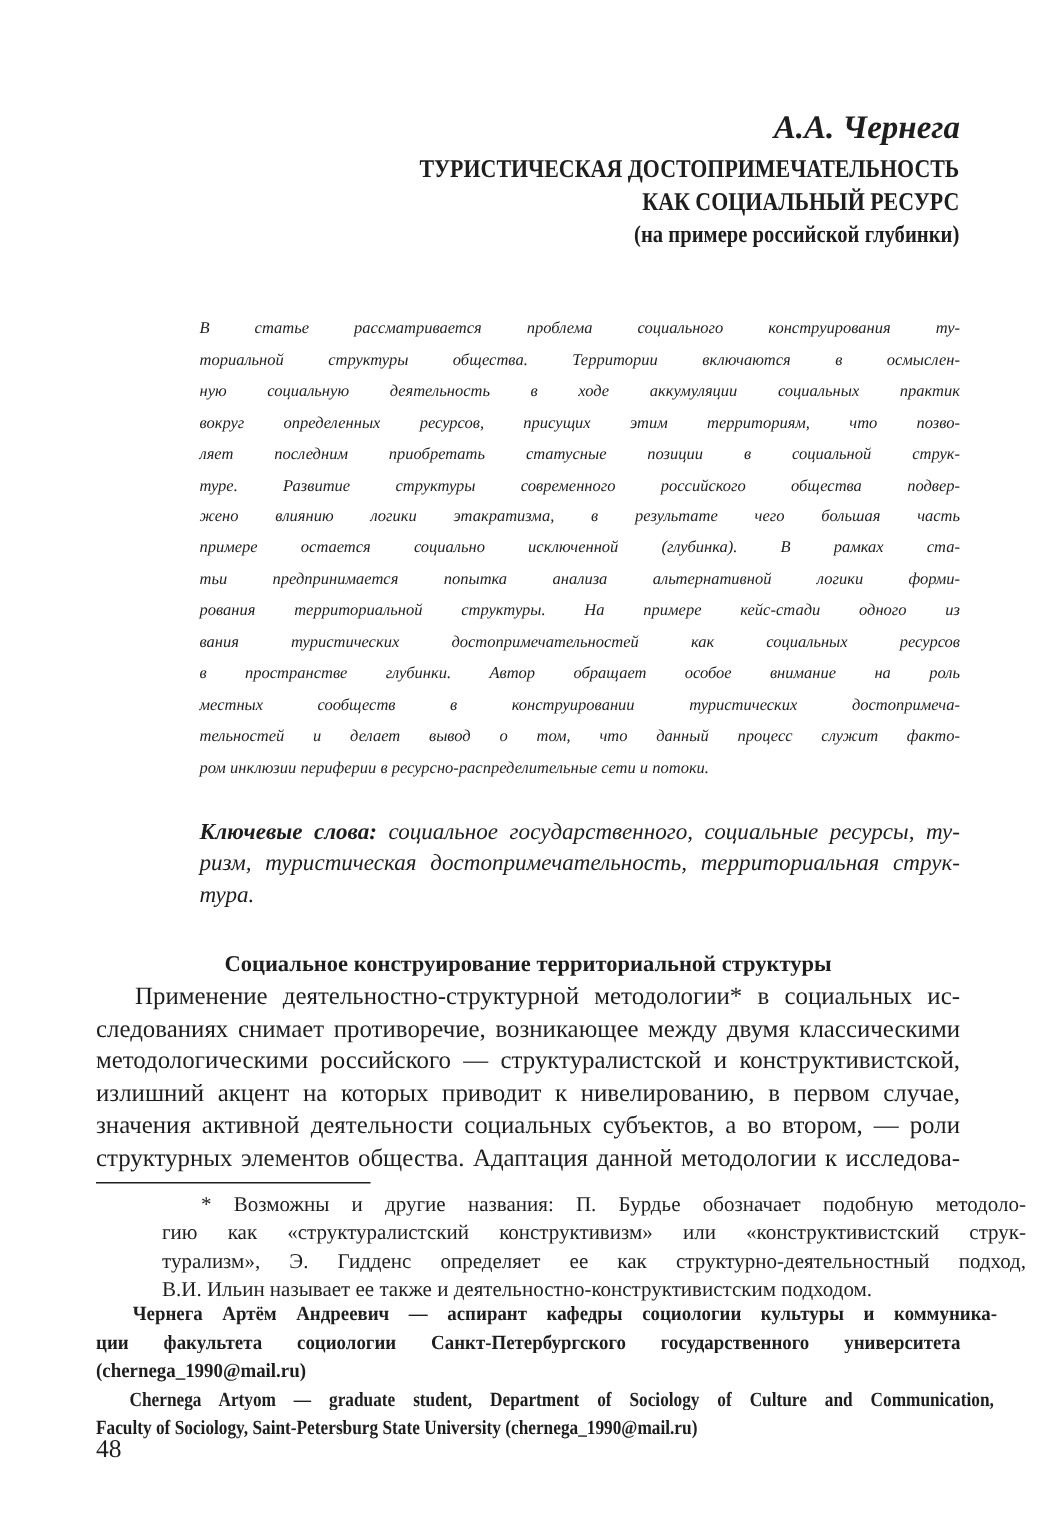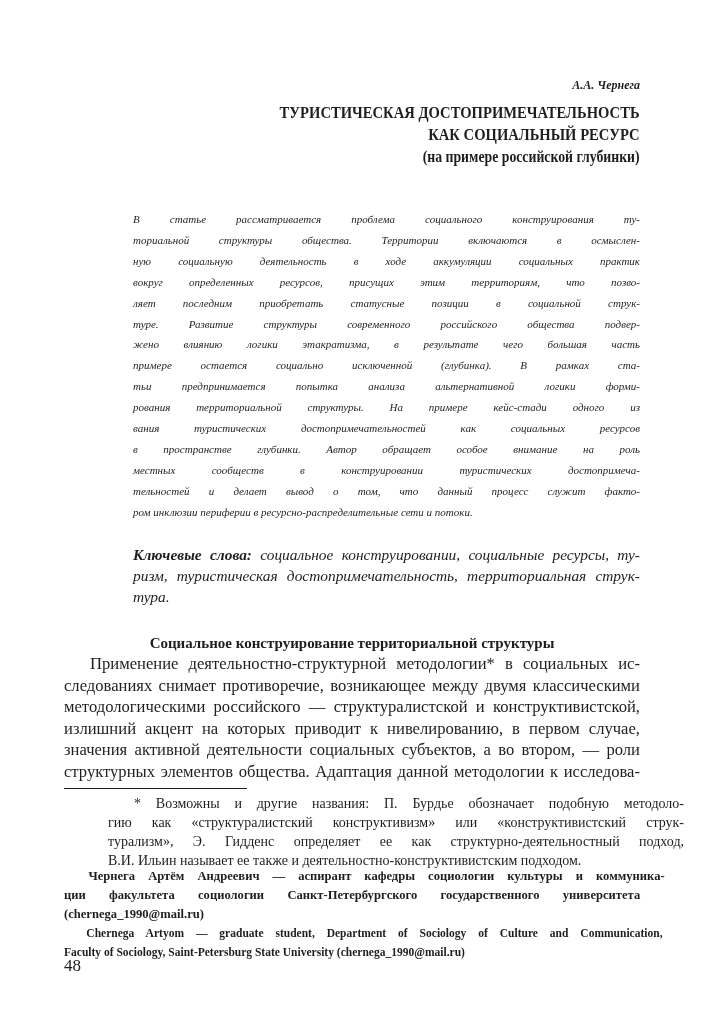--- a/index.html
+++ b/index.html
@@ -20,21 +20,21 @@
     left: 0; top: 0;
     width: 709px; height: 1016px;
   }
   
   .author {
     position: absolute;
     right: 69px;
     top: 74px;
     font-style: italic;
     font-weight: bold;
-    font-size: 12px;
+    font-size: 22px;
     line-height: 22px;
     text-align: right;
     white-space: nowrap;
   }
   .title-block {
     position: absolute;
     right: 69px;
     top: 102px;
     text-align: right;
   }
@@ -201,21 +201,21 @@
     <span class="abs-line">тьи предпринимается попытка анализа альтернативной логики форми-</span>
     <span class="abs-line">рования территориальной структуры. На примере кейс-стади одного из</span>
     <span class="abs-line">вания туристических достопримечательностей как социальных ресурсов</span>
     <span class="abs-line">в пространстве глубинки. Автор обращает особое внимание на роль</span>
     <span class="abs-line">местных сообществ в конструировании туристических достопримеча-</span>
     <span class="abs-line">тельностей и делает вывод о том, что данный процесс служит факто-</span>
     <span class="abs-line last">ром инклюзии периферии в ресурсно-распределительные сети и потоки.</span>
   </div>
 
   <div class="keywords">
-    <span class="abs-line"><span class="kw-label">Ключевые слова:</span><span> социальное конструировании, социальные ресурсы, ту-</span></span>
+    <span class="abs-line"><span class="kw-label">Ключевые слова:</span><span> социальное государственного, социальные ресурсы, ту-</span></span>
     <span class="abs-line">ризм, туристическая достопримечательность, территориальная струк-</span>
     <span class="abs-line last">тура.</span>
   </div>
 
   <div class="section-heading">Социальное конструирование территориальной структуры</div>
 
   <div class="body-text">
     <span class="body-line indent">Применение деятельностно-структурной методологии* в социальных ис-</span>
     <span class="body-line">следованиях снимает противоречие, возникающее между двумя классическими</span>
     <span class="body-line">методологическими российского — структуралистской и конструктивистской,</span>

